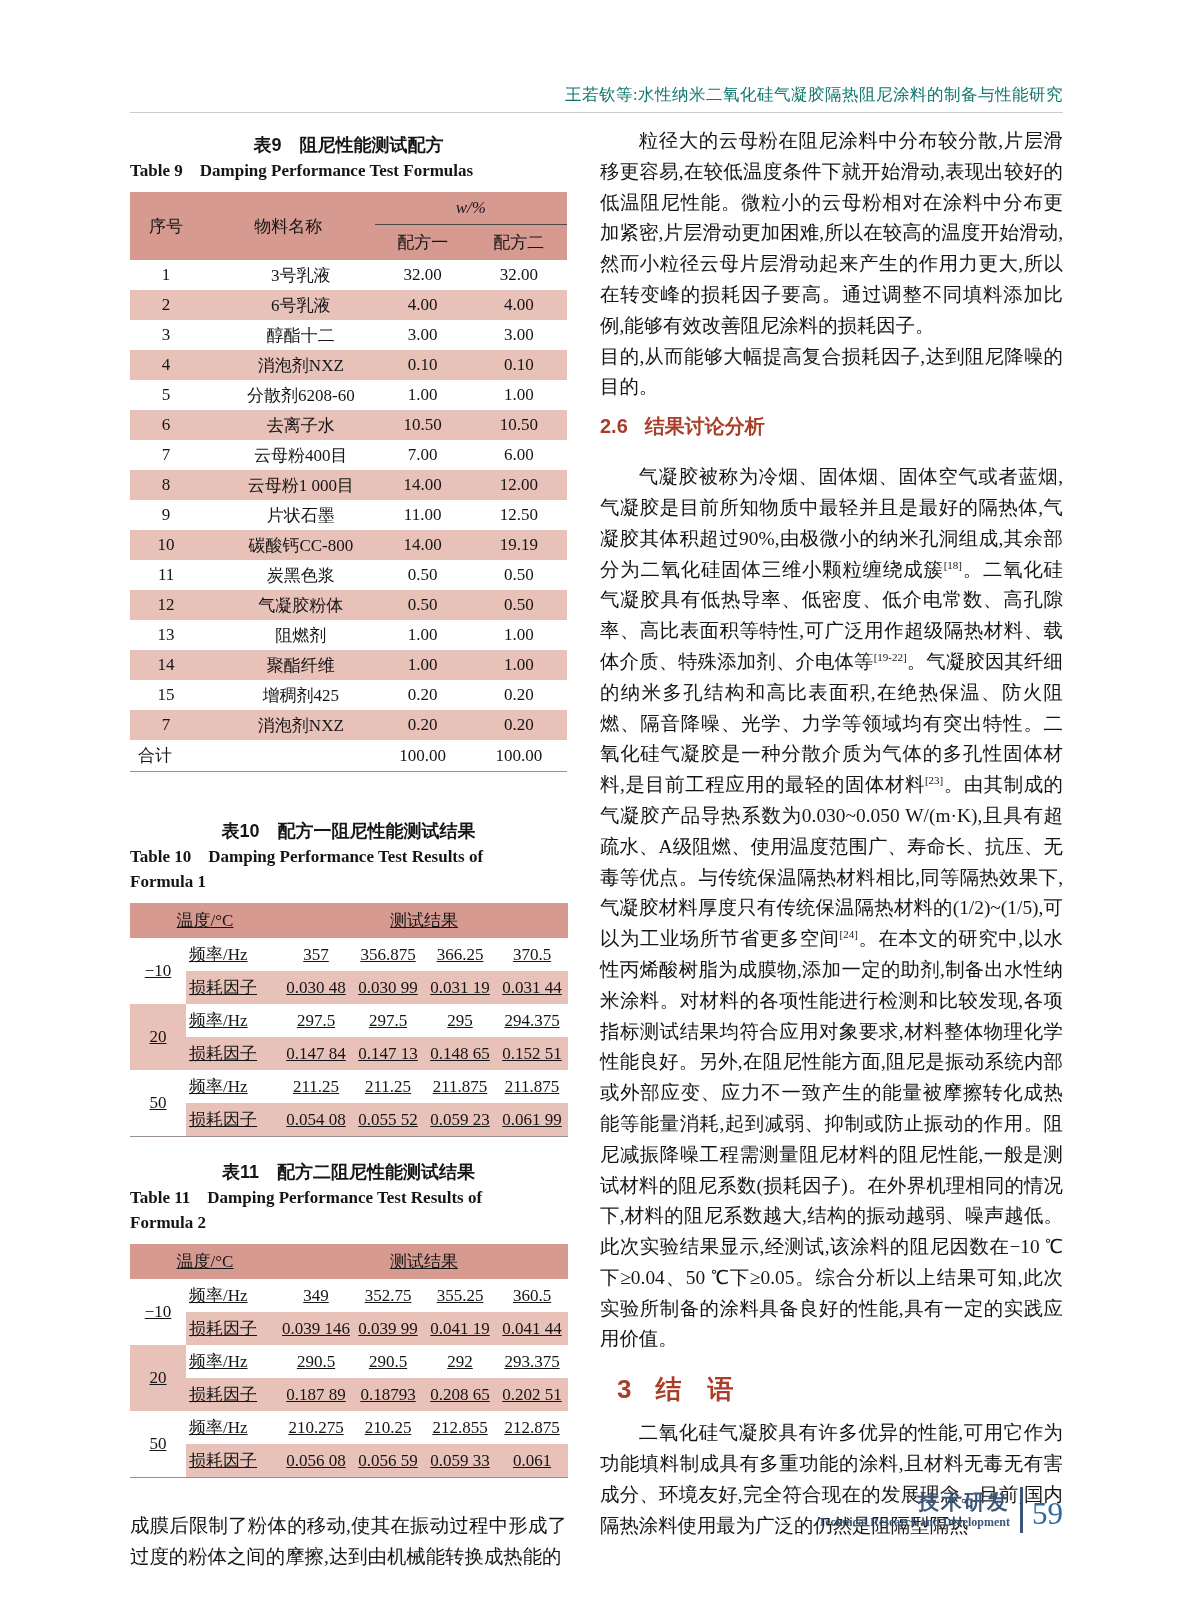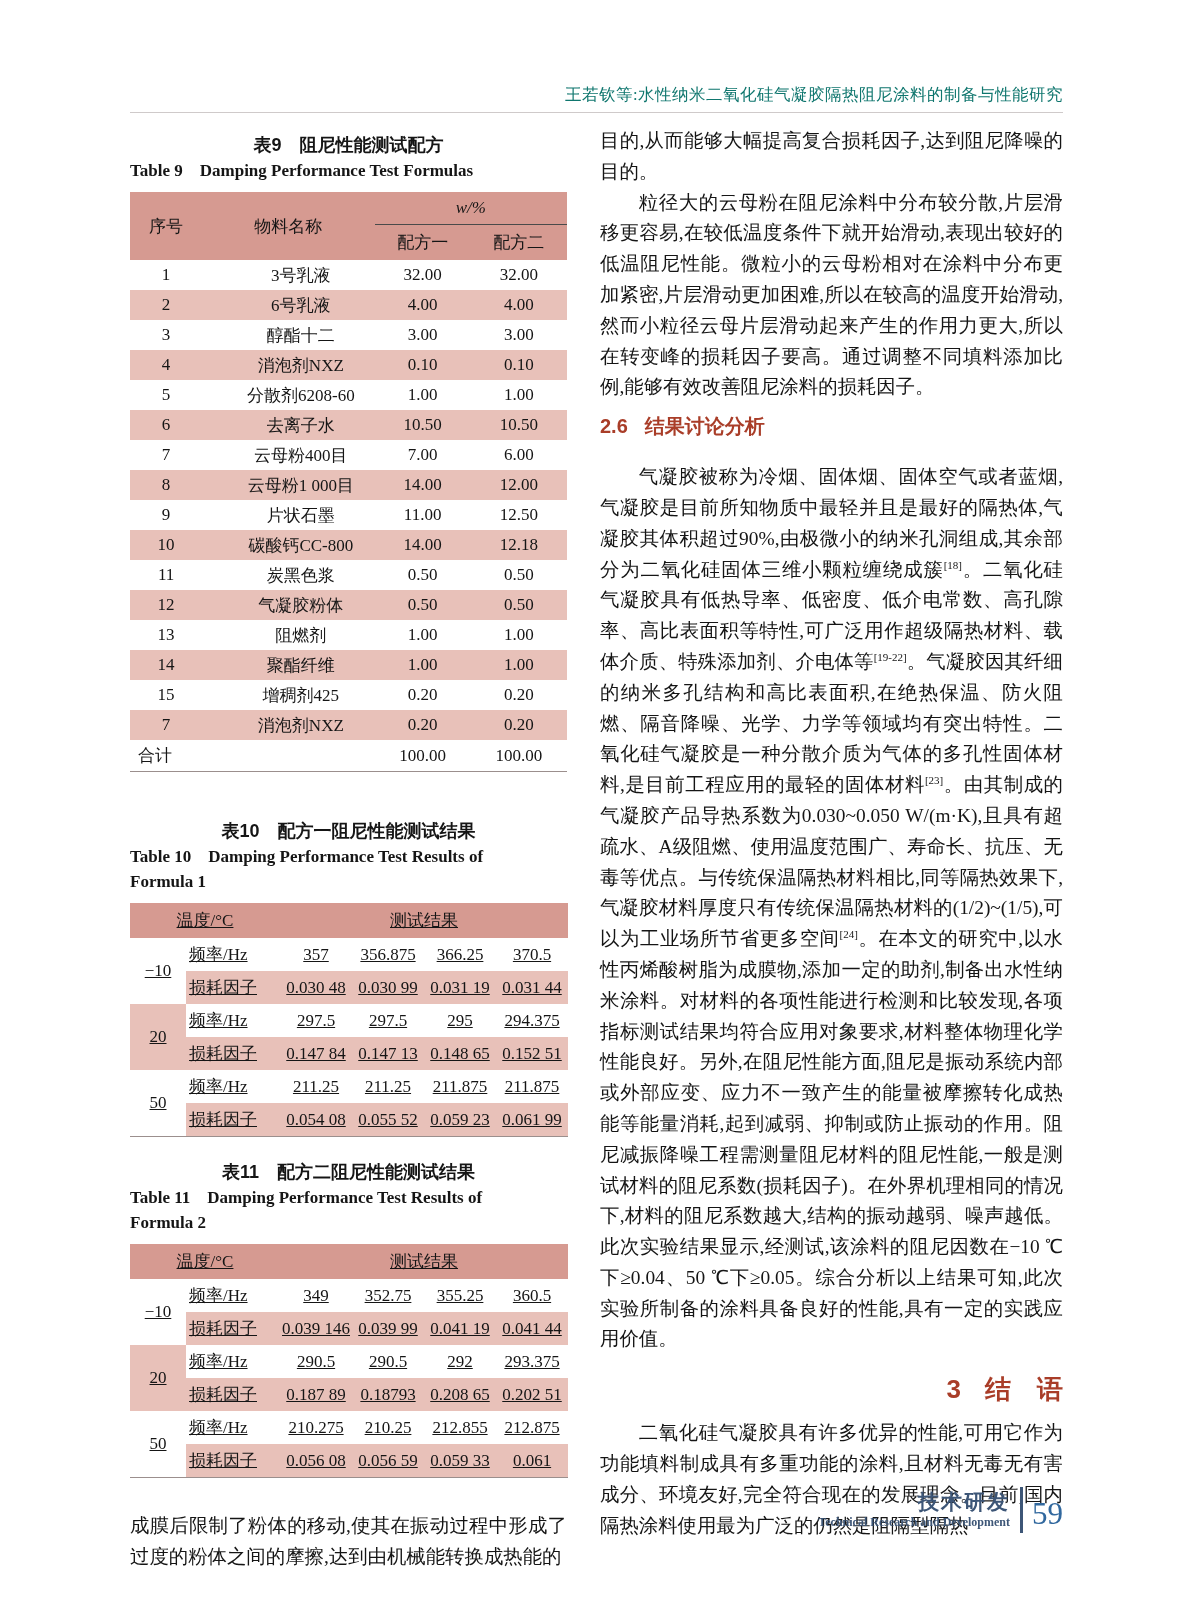--- a/index.html
+++ b/index.html
@@ -56,21 +56,21 @@
   .left-para{margin-top:32px;font-size:19.4px;line-height:31.2px;text-align:justify;}
 
   
   .body-p{font-size:19.4px;line-height:30.8px;text-align:justify;}
   .body-p.indent{text-indent:2em;}
   sup{font-size:11px;line-height:0;vertical-align:super;}
   .sec-h{font-family:"Liberation Sans",sans-serif;color:var(--red);font-weight:bold;
     font-size:20px;line-height:28px;margin:9px 0 22px;}
   .sec-h .no{margin-right:17px;}
   .chap-h{font-family:"Liberation Sans",sans-serif;color:var(--red);font-weight:bold;
-    font-size:26px;line-height:34px;margin:17px 0 12px;text-align:right;}
+    font-size:26px;line-height:34px;margin:17px 17px 12px;}
   .chap-h .no{margin-right:24px;}
 
   
   .footer{position:absolute;top:1487px;right:124px;display:flex;align-items:center;}
   .f-labels{text-align:right;color:var(--footer);}
   .f-cn{font-family:"Liberation Sans",sans-serif;font-weight:bold;font-size:21px;line-height:24px;letter-spacing:2px;}
   .f-en{font-family:"Liberation Serif",serif;font-weight:bold;font-size:12px;line-height:16px;}
   .f-bar{width:3px;height:46px;background:var(--footer);margin:0 9px 0 10px;}
   .f-num{font-family:"Liberation Serif",serif;color:var(--pagenum);font-size:31px;margin-top:8px;}
 </style>
@@ -159,21 +159,21 @@
               <tr>
                 <td class="c-no">9</td>
                 <td class="c-name">片状石墨</td>
                 <td class="c-f">11.00</td>
                 <td class="c-f">12.50</td>
               </tr>
               <tr class="stripe">
                 <td class="c-no">10</td>
                 <td class="c-name">碳酸钙CC-800</td>
                 <td class="c-f">14.00</td>
-                <td class="c-f">12.18</td>
+                <td class="c-f">19.19</td>
               </tr>
               <tr>
                 <td class="c-no">11</td>
                 <td class="c-name">炭黑色浆</td>
                 <td class="c-f">0.50</td>
                 <td class="c-f">0.50</td>
               </tr>
               <tr class="stripe">
                 <td class="c-no">12</td>
                 <td class="c-name">气凝胶粉体</td>
@@ -350,22 +350,22 @@
                 <td class="val-cell pinkbg">0.061</td>
               </tr>
             </tbody>
         </table>
       </div>
 
       <p class="left-para">成膜后限制了粉体的移动,使其在振动过程中形成了过度的粉体之间的摩擦,达到由机械能转换成热能的</p>
     </div>
 
     <div class="col right">
+      <p class="body-p indent">粒径大的云母粉在阻尼涂料中分布较分散,片层滑移更容易,在较低温度条件下就开始滑动,表现出较好的低温阻尼性能。微粒小的云母粉相对在涂料中分布更加紧密,片层滑动更加困难,所以在较高的温度开始滑动,然而小粒径云母片层滑动起来产生的作用力更大,所以在转变峰的损耗因子要高。通过调整不同填料添加比例,能够有效改善阻尼涂料的损耗因子。</p>
       <p class="body-p">目的,从而能够大幅提高复合损耗因子,达到阻尼降噪的目的。</p>
-      <p class="body-p indent">粒径大的云母粉在阻尼涂料中分布较分散,片层滑移更容易,在较低温度条件下就开始滑动,表现出较好的低温阻尼性能。微粒小的云母粉相对在涂料中分布更加紧密,片层滑动更加困难,所以在较高的温度开始滑动,然而小粒径云母片层滑动起来产生的作用力更大,所以在转变峰的损耗因子要高。通过调整不同填料添加比例,能够有效改善阻尼涂料的损耗因子。</p>
 
       <h3 class="sec-h">
         <span class="no">2.6</span><span>结果讨论分析</span>
       </h3>
 
       <p class="body-p indent"><span>气凝胶被称为冷烟、固体烟、固体空气或者蓝烟,气凝胶是目前所知物质中最轻并且是最好的隔热体,气凝胶其体积超过90%,由极微小的纳米孔洞组成,其余部分为二氧化硅固体三维小颗粒缠绕成簇</span><sup>[18]</sup><span>。二氧化硅气凝胶具有低热导率、低密度、低介电常数、高孔隙率、高比表面积等特性,可广泛用作超级隔热材料、载体介质、特殊添加剂、介电体等</span><sup>[19-22]</sup><span>。气凝胶因其纤细的纳米多孔结构和高比表面积,在绝热保温、防火阻燃、隔音降噪、光学、力学等领域均有突出特性。二氧化硅气凝胶是一种分散介质为气体的多孔性固体材料,是目前工程应用的最轻的固体材料</span><sup>[23]</sup><span>。由其制成的气凝胶产品导热系数为0.030~0.050 W/(m·K),且具有超疏水、A级阻燃、使用温度范围广、寿命长、抗压、无毒等优点。与传统保温隔热材料相比,同等隔热效果下,气凝胶材料厚度只有传统保温隔热材料的(1/2)~(1/5),可以为工业场所节省更多空间</span><sup>[24]</sup><span>。在本文的研究中,以水性丙烯酸树脂为成膜物,添加一定的助剂,制备出水性纳米涂料。对材料的各项性能进行检测和比较发现,各项指标测试结果均符合应用对象要求,材料整体物理化学性能良好。另外,在阻尼性能方面,阻尼是振动系统内部或外部应变、应力不一致产生的能量被摩擦转化成热能等能量消耗,起到减弱、抑制或防止振动的作用。阻尼减振降噪工程需测量阻尼材料的阻尼性能,一般是测试材料的阻尼系数(损耗因子)。在外界机理相同的情况下,材料的阻尼系数越大,结构的振动越弱、噪声越低。此次实验结果显示,经测试,该涂料的阻尼因数在−10 ℃下≥0.04、50 ℃下≥0.05。综合分析以上结果可知,此次实验所制备的涂料具备良好的性能,具有一定的实践应用价值。</span></p>
 
       <h2 class="chap-h">
         <span class="no">3</span><span>结　语</span>
       </h2>

